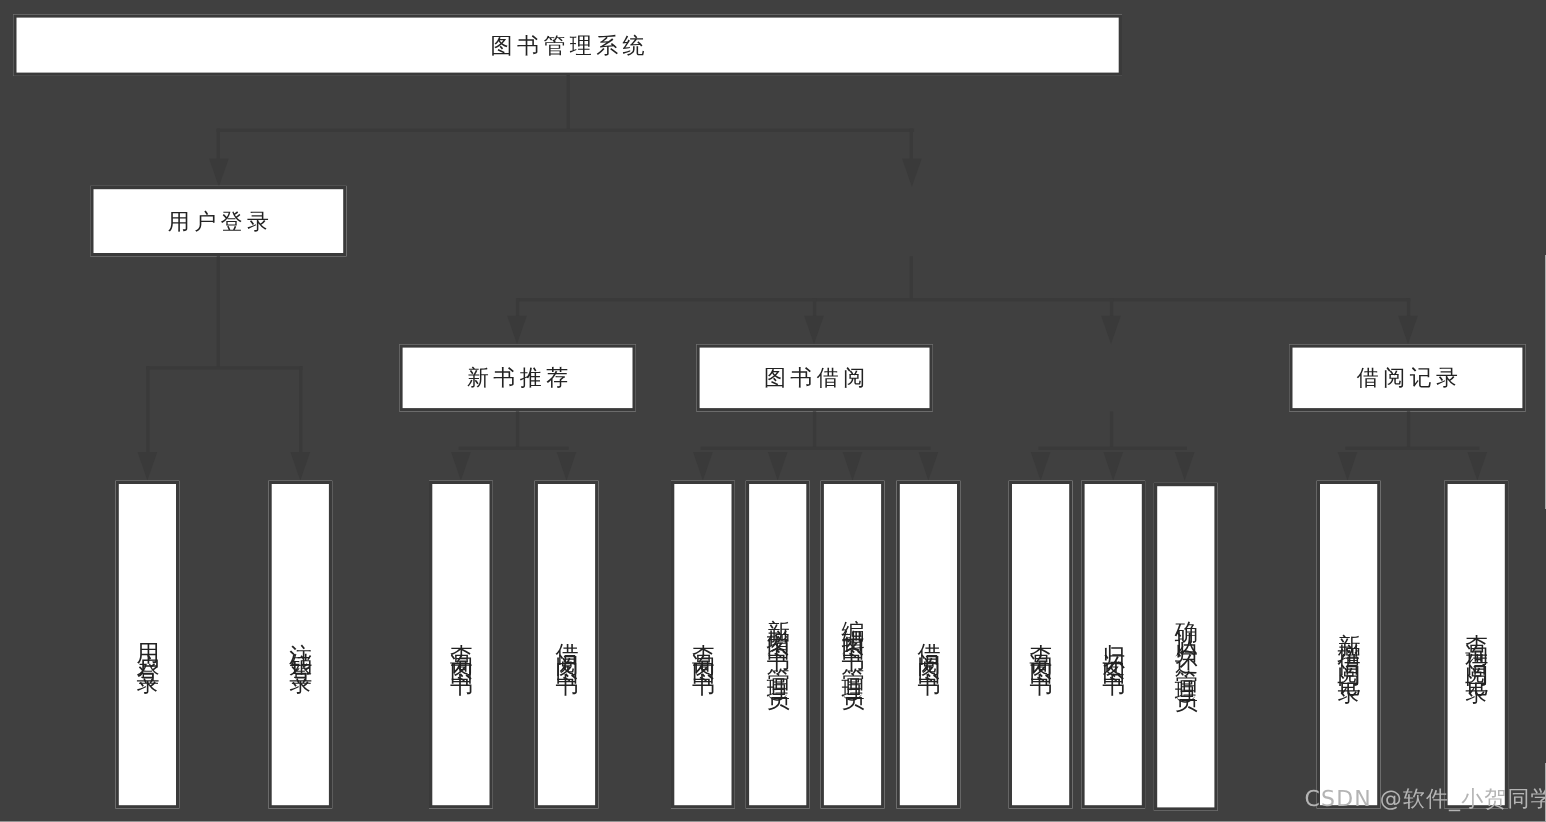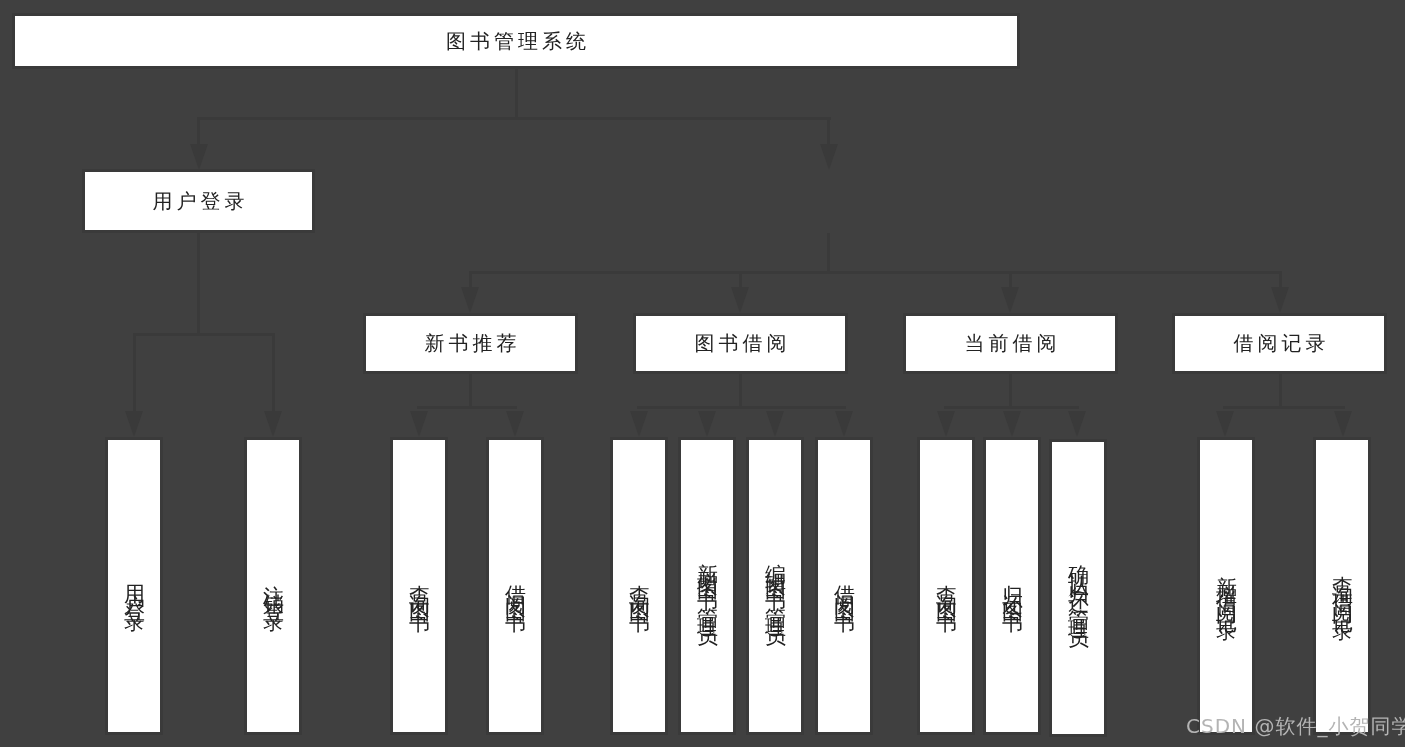--- a/index.html
+++ b/index.html
@@ -68,23 +68,20 @@
   <div class="arr" style="left:731px;top:287px"></div>
   <div class="arr" style="left:1001px;top:287px"></div>
   <div class="arr" style="left:1271px;top:287px"></div>
 
   <div class="box h" style="left:633px;top:313px;width:215px;height:61px">
     <span>图书借阅</span>
   </div>
   <div class="box h" style="left:363px;top:313px;width:215px;height:61px">
     <span>新书推荐</span>
   </div>
-  <div class="box h" style="left:903px;top:313px;width:215px;height:61px">
-    <span>当前借阅</span>
-  </div>
   <div class="box h" style="left:1172px;top:313px;width:215px;height:61px">
     <span>借阅记录</span>
   </div>
 
   <div class="vl" style="left:469px;top:374px;height:34px"></div>
   <div class="hl" style="left:417px;top:406px;width:100px"></div>
   <div class="arr" style="left:410px;top:411px"></div>
   <div class="arr" style="left:506px;top:411px"></div>
 
   <div class="vl" style="left:739px;top:374px;height:34px"></div>

